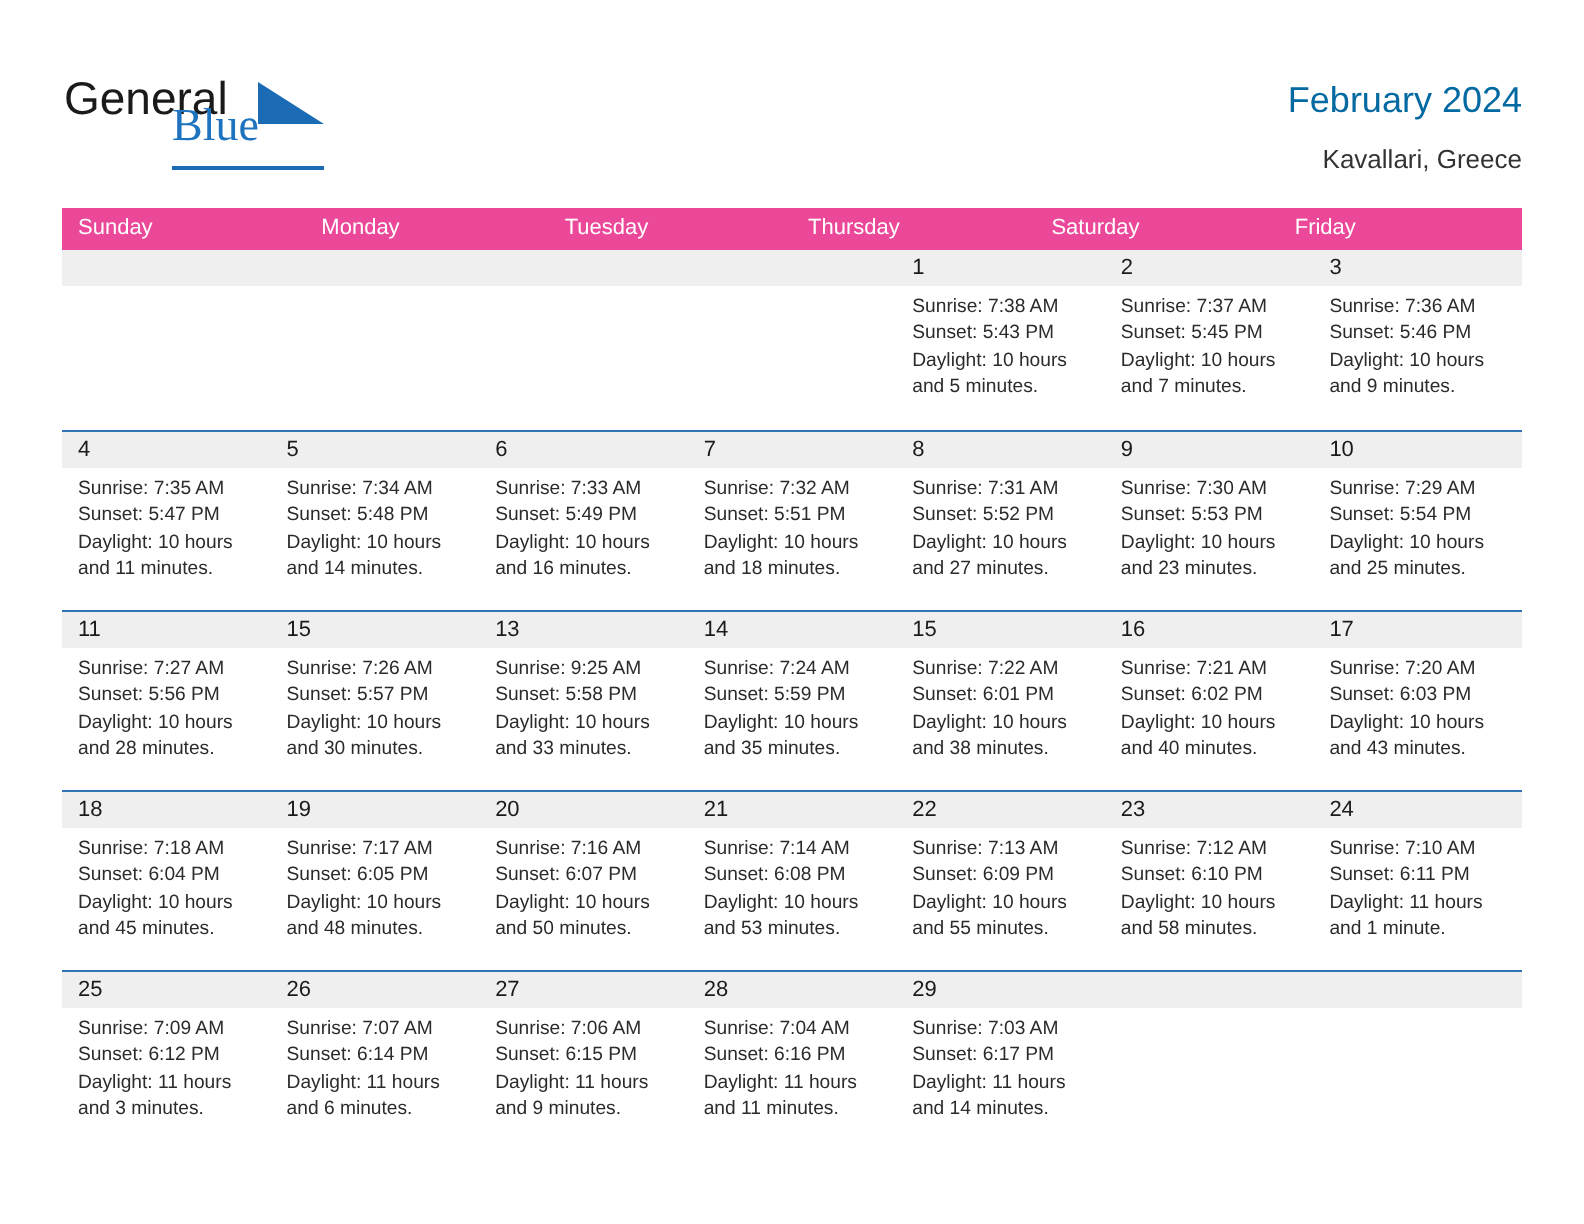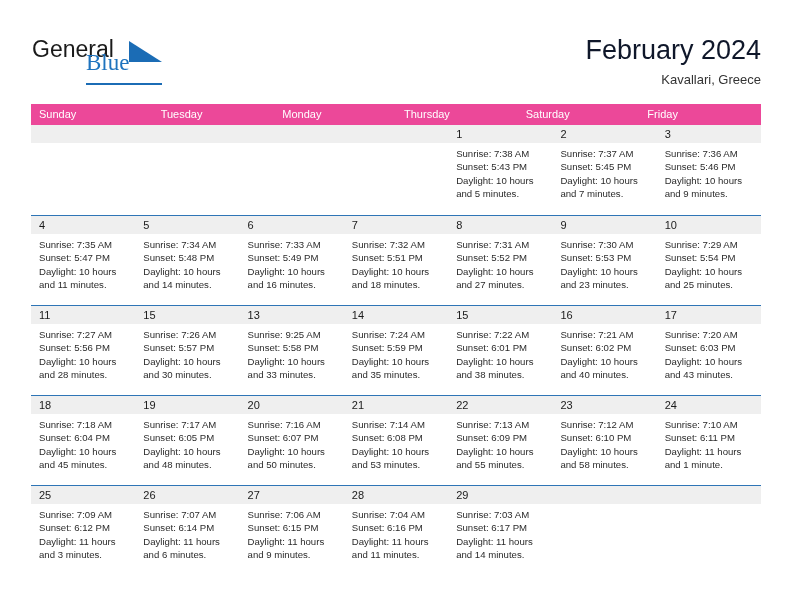--- a/index.html
+++ b/index.html
@@ -74,23 +74,23 @@
     background: #1b6cb5;
   }
 
   .title-block {
     position: absolute;
     right: 31px;
     top: 34px;
     text-align: right;
   }
   .cal-title {
-    font-size: 27px;
+    font-size: 18px;
     line-height: 32px;
-    color: #0f172a;
+    color: #0369a1;
     font-weight: normal;
     margin: 0;
     font-family: "Liberation Sans", sans-serif;
   }
   .cal-subtitle {
     font-size: 13px;
     line-height: 18px;
     color: #333333;
     margin: 5px 0 0 0;
     font-family: Liberation Sans, sans-serif;
@@ -180,22 +180,22 @@
       <h1 class="cal-title">February 2024</h1>
       <p class="cal-subtitle">Kavallari, Greece</p>
     </div>
 
   </div>
 
   <div class="calendar">
 
     <div class="week-head">
       <div class="dow">Sunday</div>
+      <div class="dow">Monday</div>
       <div class="dow">Tuesday</div>
-      <div class="dow">Monday</div>
       <div class="dow">Thursday</div>
       <div class="dow">Saturday</div>
       <div class="dow">Friday</div>
     </div>
 
     <div id="weeks-container">
         <div class="week-row">
           <div class="day-cell empty">
             <div class="day-band">
               <div class="day-num"></div>

